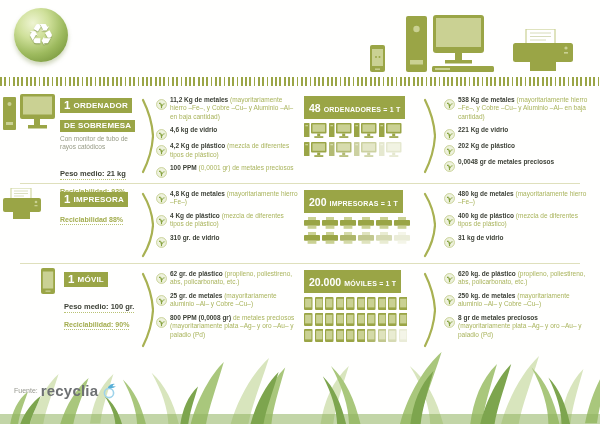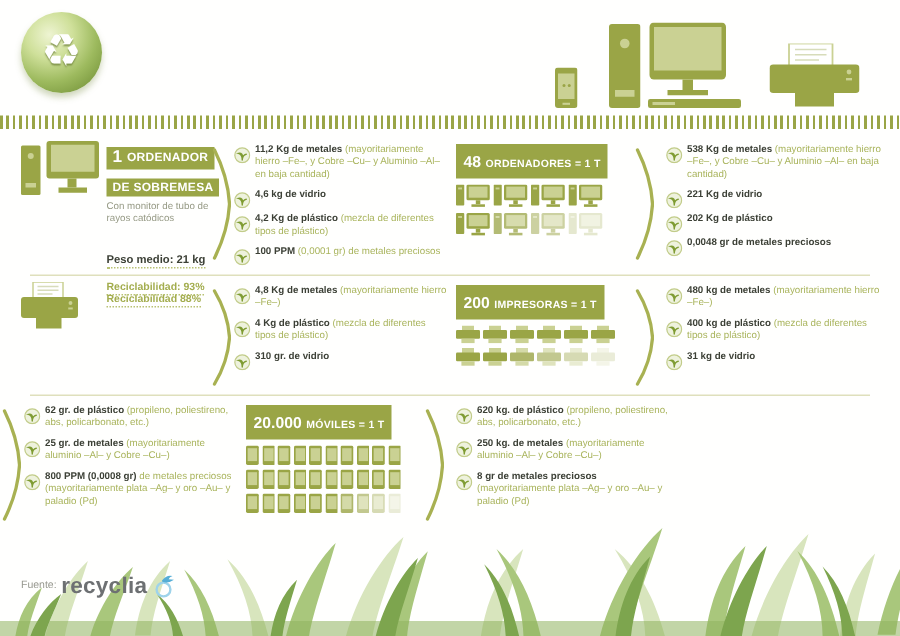--- a/index.html
+++ b/index.html
@@ -23,21 +23,21 @@
           background:repeating-linear-gradient(90deg,#9aa546 0 1.7px,transparent 1.7px 4.3px);}
 
   
   .row{position:absolute;left:0;width:600px;display:flex;align-items:flex-start;}
   .row1{top:94px;height:88px;}
   .row2{top:188px;height:74px;}
   .row3{top:268px;height:88px;}
   .sep{position:absolute;left:20px;width:560px;border-top:1px solid #dfe0bc;}
   .sep1{top:183px;} .sep2{top:263px;}
 
-  .col-left{width:140px;padding-left:14px;box-sizing:border-box;display:flex;gap:5px;}
+  .col-left{width:140px;padding-left:3px;box-sizing:border-box;display:flex;gap:5px;}
   .icon-cell{width:52px;display:flex;align-items:flex-start;}
   .icon-cell.start{justify-content:flex-start;}
   .icon-cell.end{justify-content:flex-end;padding-right:4px;}
   .label-stack{flex:1;}
   .label-box{display:inline-block;background:#9aa546;color:#fff;padding:1px 4px 2px;
              font-weight:bold;font-size:8px;letter-spacing:.2px;margin-bottom:1px;white-space:nowrap;}
   .lb-num{font-size:11.5px;margin-right:3px;vertical-align:-1px;}
   .sublabel{font-size:6.5px;line-height:1.3;color:#969a85;margin:2px 0 3px;max-width:72px;}
   .peso{font-size:7.5px;font-weight:bold;color:#3c4036;border-bottom:1px dotted #b9c274;
         display:inline-block;padding-bottom:1px;margin-top:14px;}
@@ -284,20 +284,21 @@
           <line x1="11" y1="3" x2="25" y2="3" stroke="#d7dcba" stroke-width="0.9"></line>
           <line x1="11" y1="5.5" x2="25" y2="5.5" stroke="#d7dcba" stroke-width="0.9"></line>
           <line x1="11" y1="8" x2="21" y2="8" stroke="#d7dcba" stroke-width="0.9"></line>
           <rect x="0" y="10" width="38" height="14" rx="2" fill="#9aa546"></rect>
           <circle cx="33" cy="14" r="1.3" fill="#cad193"></circle>
             <rect x="31.5" y="17" width="3" height="1.3" fill="#cad193"></rect>
           <rect x="10" y="24" width="17" height="7" fill="#9aa546"></rect>
         </svg>
       </div>
       <div class="label-stack">
+        <div class="label-box"><span class="lb-num">1</span><span class="lb-text">IMPRESORA</span></div>
         <div><span class="rec">Reciclabilidad 88%</span></div>
       </div>
     </div>
     <div class="chev">
       <svg width="14" height="70" viewBox="0 0 14 70">
           <path d="M3,4 Q12,19 13,35 Q12,51 3,66" fill="none" stroke="#a8b152" stroke-width="2.2" stroke-linecap="round"></path>
         </svg>
     </div>
     <ul class="materials">
         <li class="mat-item">
@@ -411,20 +412,34 @@
           <span class="leaf"><svg width="11" height="11" viewBox="0 0 12 12">
               <circle cx="6" cy="6" r="5.4" fill="#eef2dd" stroke="#c2cc8a" stroke-width="0.9"></circle>
               <path d="M6 9.5 C6 6.5 5 5.2 3.3 4.6 C5.4 4.2 6.3 5.4 6.3 7.2 M6 9.5 C6.2 6.8 7 5.6 8.9 5.3" fill="none" stroke="#7f9c33" stroke-width="1" stroke-linecap="round"></path>
             </svg></span>
           <span class="mat-text"><b>31 kg de vidrio</b></span>
         </li>
       </ul>
   </section>
 
   <section class="row row3">
+    <div class="col-left">
+      <div class="icon-cell end">
+        <svg width="14" height="26" viewBox="0 0 14 26">
+          <rect width="14" height="26" rx="2" fill="#9aa546"></rect>
+            <rect x="1.8" y="3.5" width="10.4" height="17" fill="#cad193"></rect>
+          <rect x="4.5" y="22.5" width="5" height="1.3" fill="#cad193"></rect>
+        </svg>
+      </div>
+      <div class="label-stack">
+        <div class="label-box"><span class="lb-num">1</span><span class="lb-text">MÓVIL</span></div>
+        <div><span class="peso">Peso medio: 100 gr.</span></div>
+        <div><span class="rec">Reciclabilidad: 90%</span></div>
+      </div>
+    </div>
     <div class="chev">
       <svg width="14" height="80" viewBox="0 0 14 80">
           <path d="M3,4 Q12,22 13,40 Q12,58 3,76" fill="none" stroke="#a8b152" stroke-width="2.2" stroke-linecap="round"></path>
         </svg>
     </div>
     <ul class="materials">
         <li class="mat-item">
           <span class="leaf"><svg width="11" height="11" viewBox="0 0 12 12">
               <circle cx="6" cy="6" r="5.4" fill="#eef2dd" stroke="#c2cc8a" stroke-width="0.9"></circle>
               <path d="M6 9.5 C6 6.5 5 5.2 3.3 4.6 C5.4 4.2 6.3 5.4 6.3 7.2 M6 9.5 C6.2 6.8 7 5.6 8.9 5.3" fill="none" stroke="#7f9c33" stroke-width="1" stroke-linecap="round"></path>

